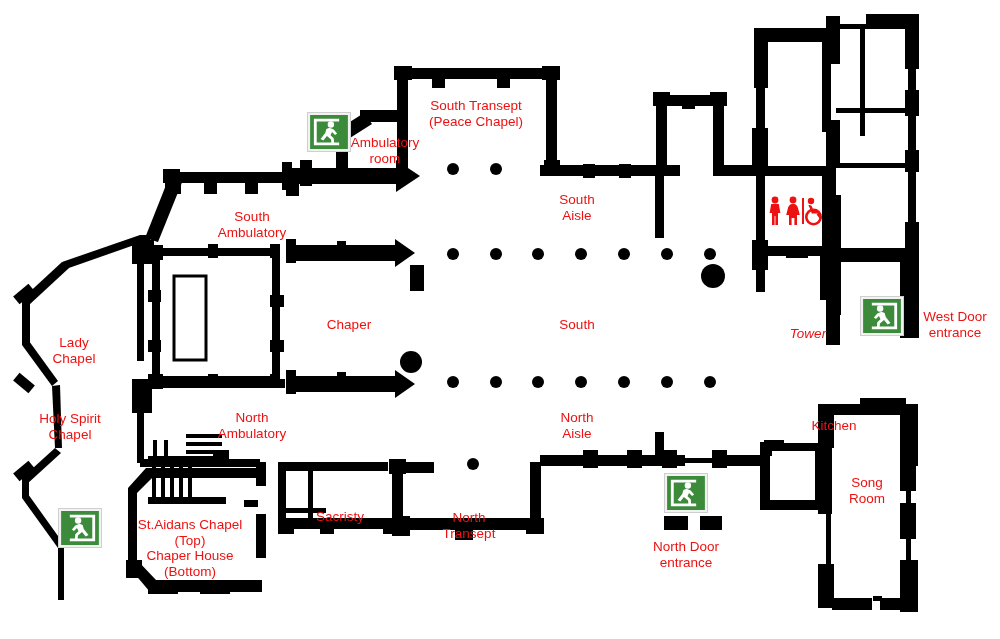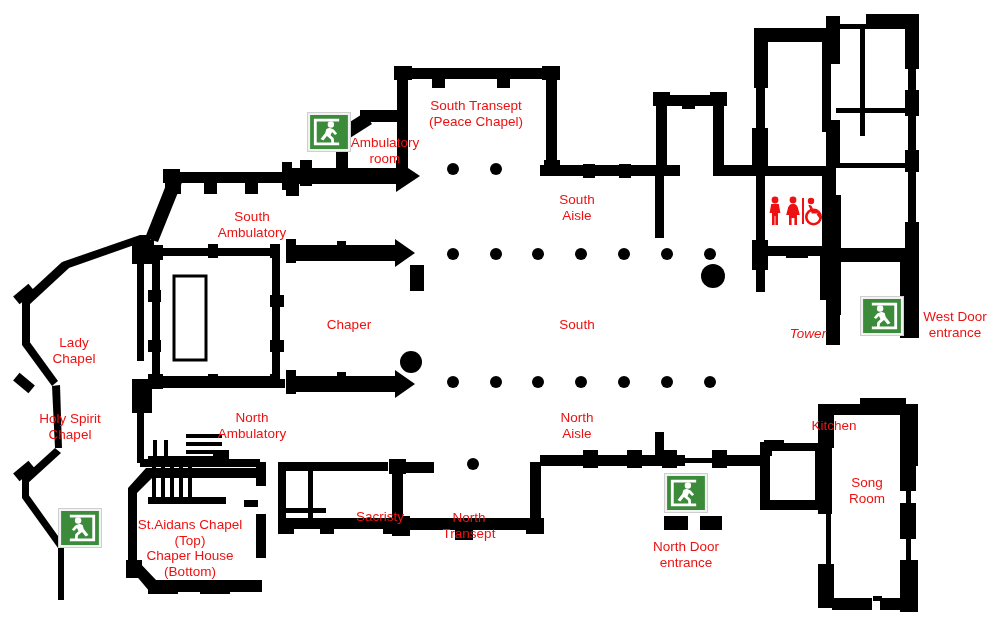--- a/index.html
+++ b/index.html
@@ -324,21 +324,21 @@
 room</div>
   <div class="room-label" style="left:476px; top:113px;">South Transept
 (Peace Chapel)</div>
   <div class="room-label" style="left:577px; top:207px;">South
 Aisle</div>
   <div class="room-label" style="left:577px; top:325px;">South</div>
   <div class="room-label" style="left:577px; top:425px;">North
 Aisle</div>
   <div class="room-label" style="left:469px; top:525px;">North
 Transept</div>
-  <div class="room-label" style="left:380px; top:517px;">Sacristy</div>
+  <div class="room-label" style="left:340px; top:517px;">Sacristy</div>
   <div class="room-label" style="left:190px; top:548px;">St.Aidans Chapel
 (Top)
 Chaper House
 (Bottom)</div>
   <div class="room-label" style="left:808px; top:334px;font-style:italic;">Tower</div>
   <div class="room-label" style="left:834px; top:426px;">Kitchen</div>
   <div class="room-label" style="left:867px; top:490px;">Song
 Room</div>
   <div class="room-label" style="left:955px; top:324px;">West Door
 entrance</div>

